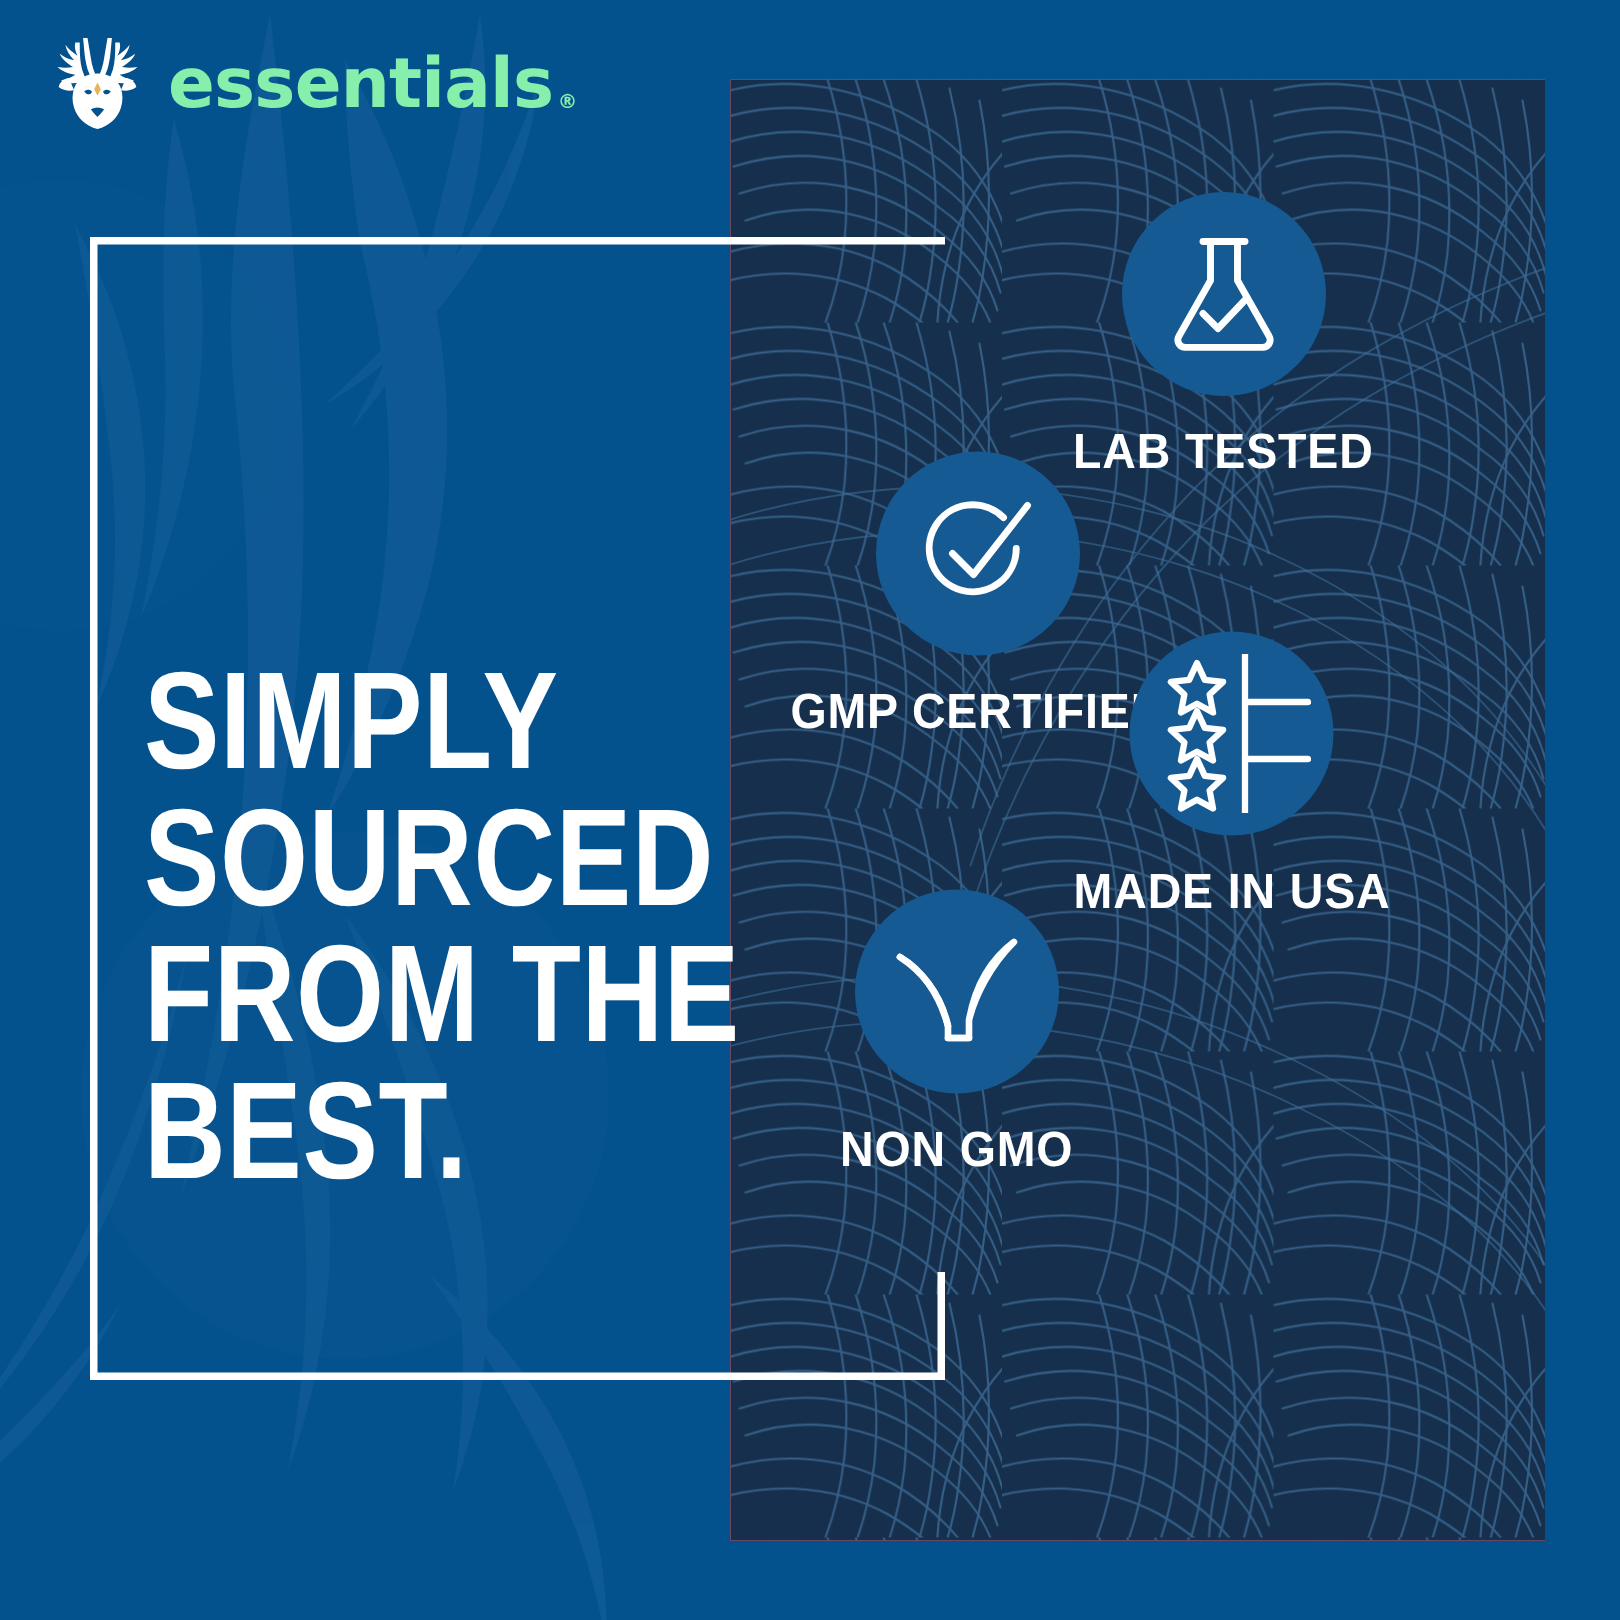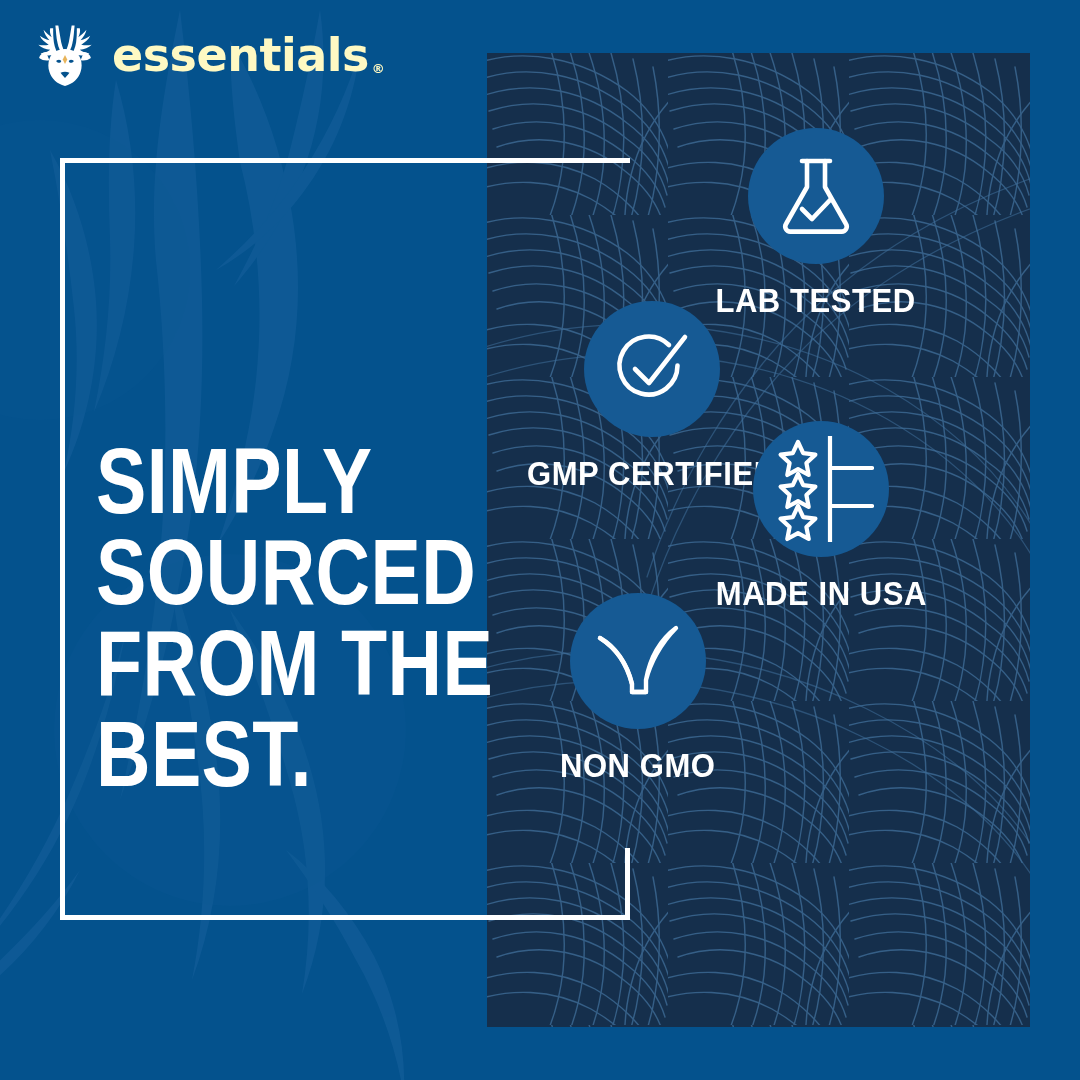--- a/index.html
+++ b/index.html
@@ -39,21 +39,21 @@
   }
   #brand .deer {
     width: 74px;
     height: 74px;
     display: block;
   }
   #brand .wordmark {
     position: relative;
     display: flex;
     align-items: flex-end;
-    color: #fef9c3;
+    color: #86efac;
     font-size: 46px;
     font-weight: 700;
     letter-spacing: -0.5px;
     line-height: 1;
     font-family: "DejaVu Sans", sans-serif;
   }
   #brand .wordmark .rmark {
     font-size: 13px;
     font-weight: 700;
     margin-left: 3px;

